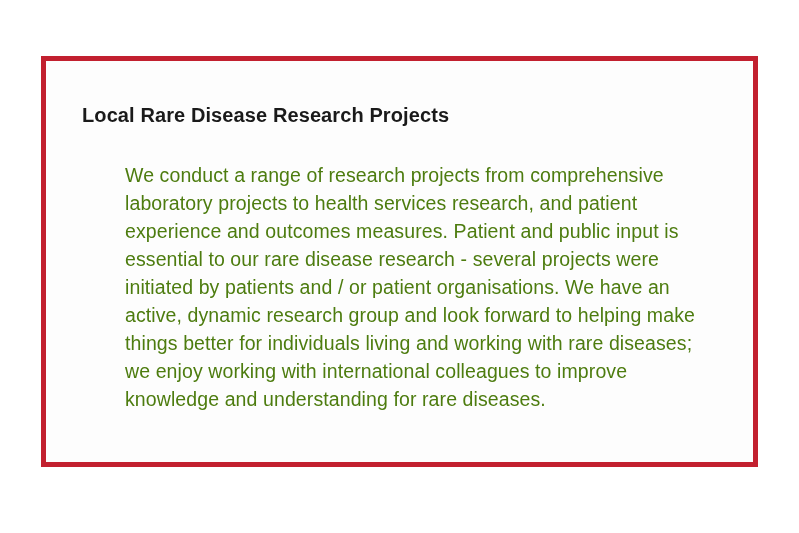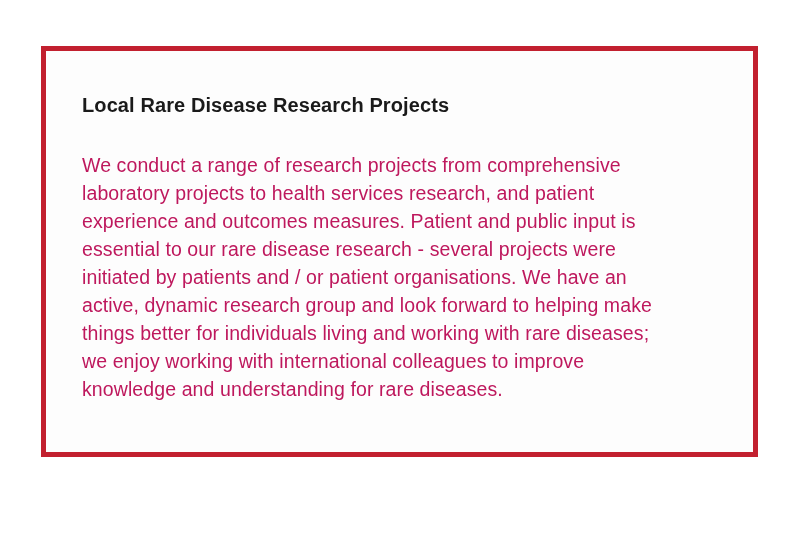--- a/index.html
+++ b/index.html
@@ -15,45 +15,46 @@
   .page {
     position: relative;
     width: 799px;
     height: 533px;
     background: #ffffff;
   }
 
   .card {
     position: absolute;
     left: 41px;
-    top: 46px;
+    top: 56px;
     width: 717px;
     height: 411px;
     background: #fdfdfd;
     border: 5px solid #c2202f; 
     padding: 40px 36px 0 36px;
   }
 
   .card h1 {
     font-size: 20px;
     line-height: 28px;
     font-weight: 700;
     color: #1a1a1a;
     letter-spacing: 0.1px;
     margin-bottom: 32px;
   }
 
   .card p {
     font-size: 19.5px;
     line-height: 28px;
     font-weight: 400;
-    color: #be185d;
+    color: #4d7c0f;
     letter-spacing: 0.1px;
     white-space: pre-line; 
     max-width: 650px;
+    margin-left: 43px;
   }
 </style>
 </head>
 <body>
 
 <div class="page">
   <div class="card" style="border-color: rgb(194, 32, 47);">
     <h1>Local Rare Disease Research Projects</h1>
     <p>We conduct a range of research projects from comprehensive
 laboratory projects to health services research, and patient

